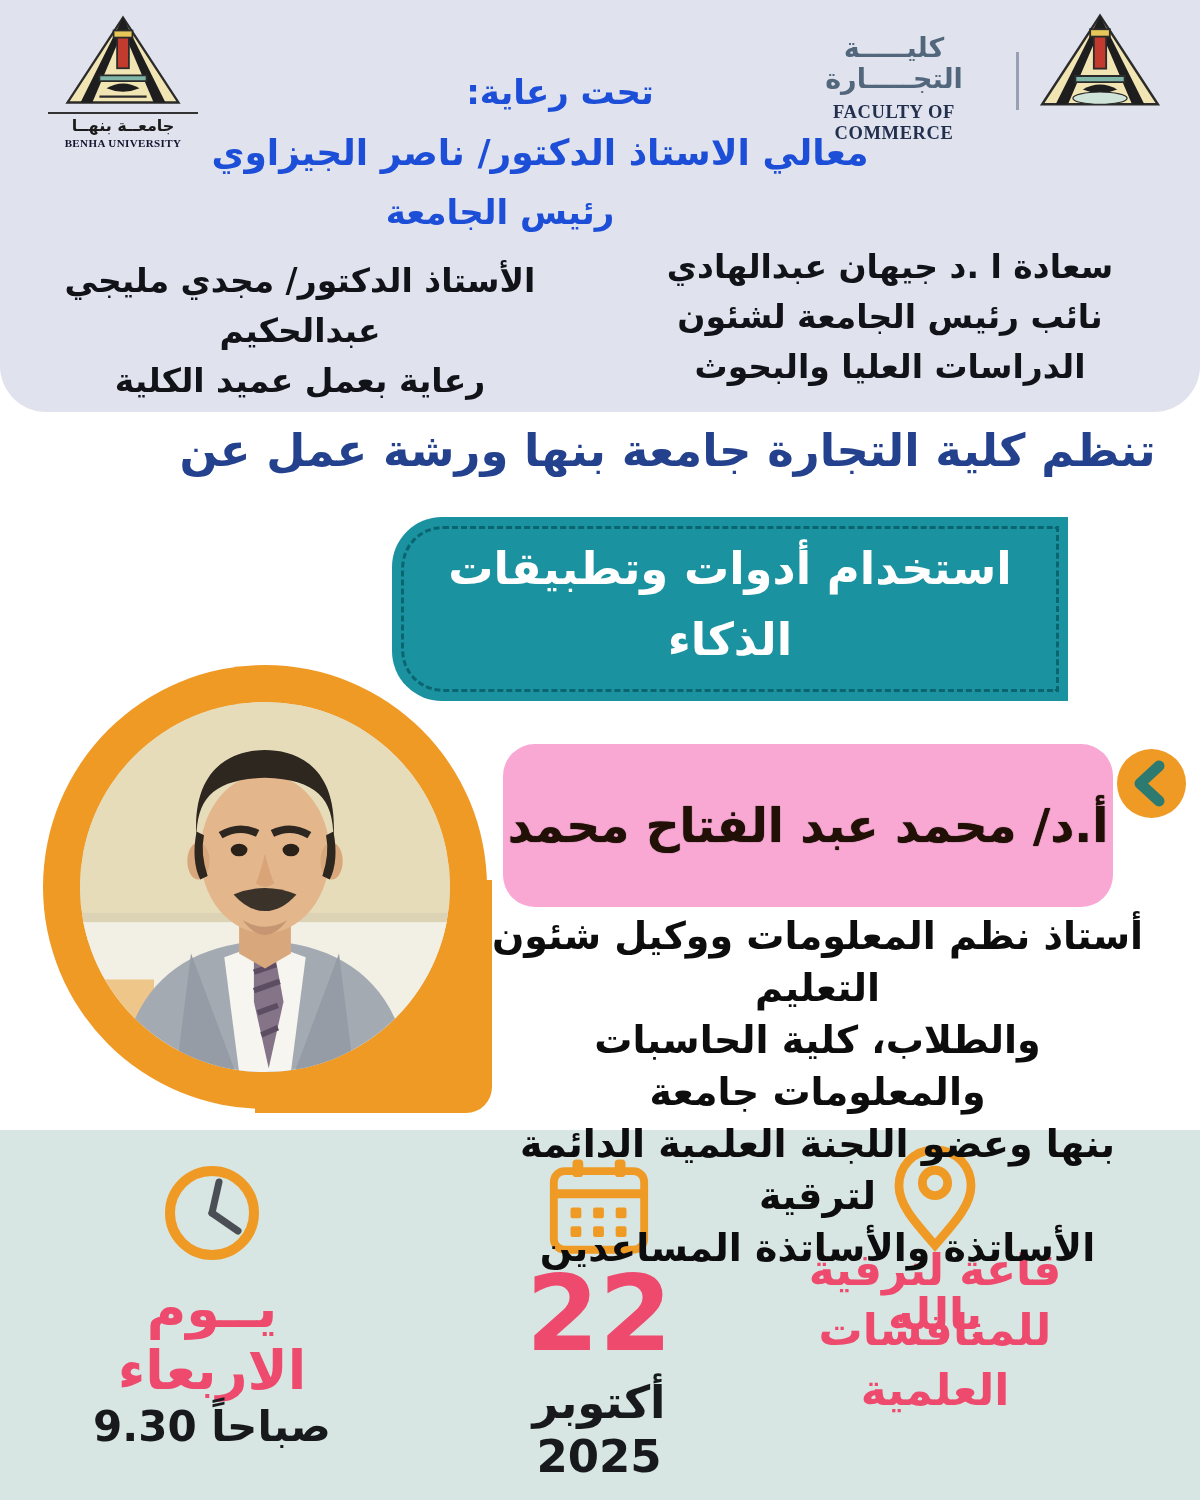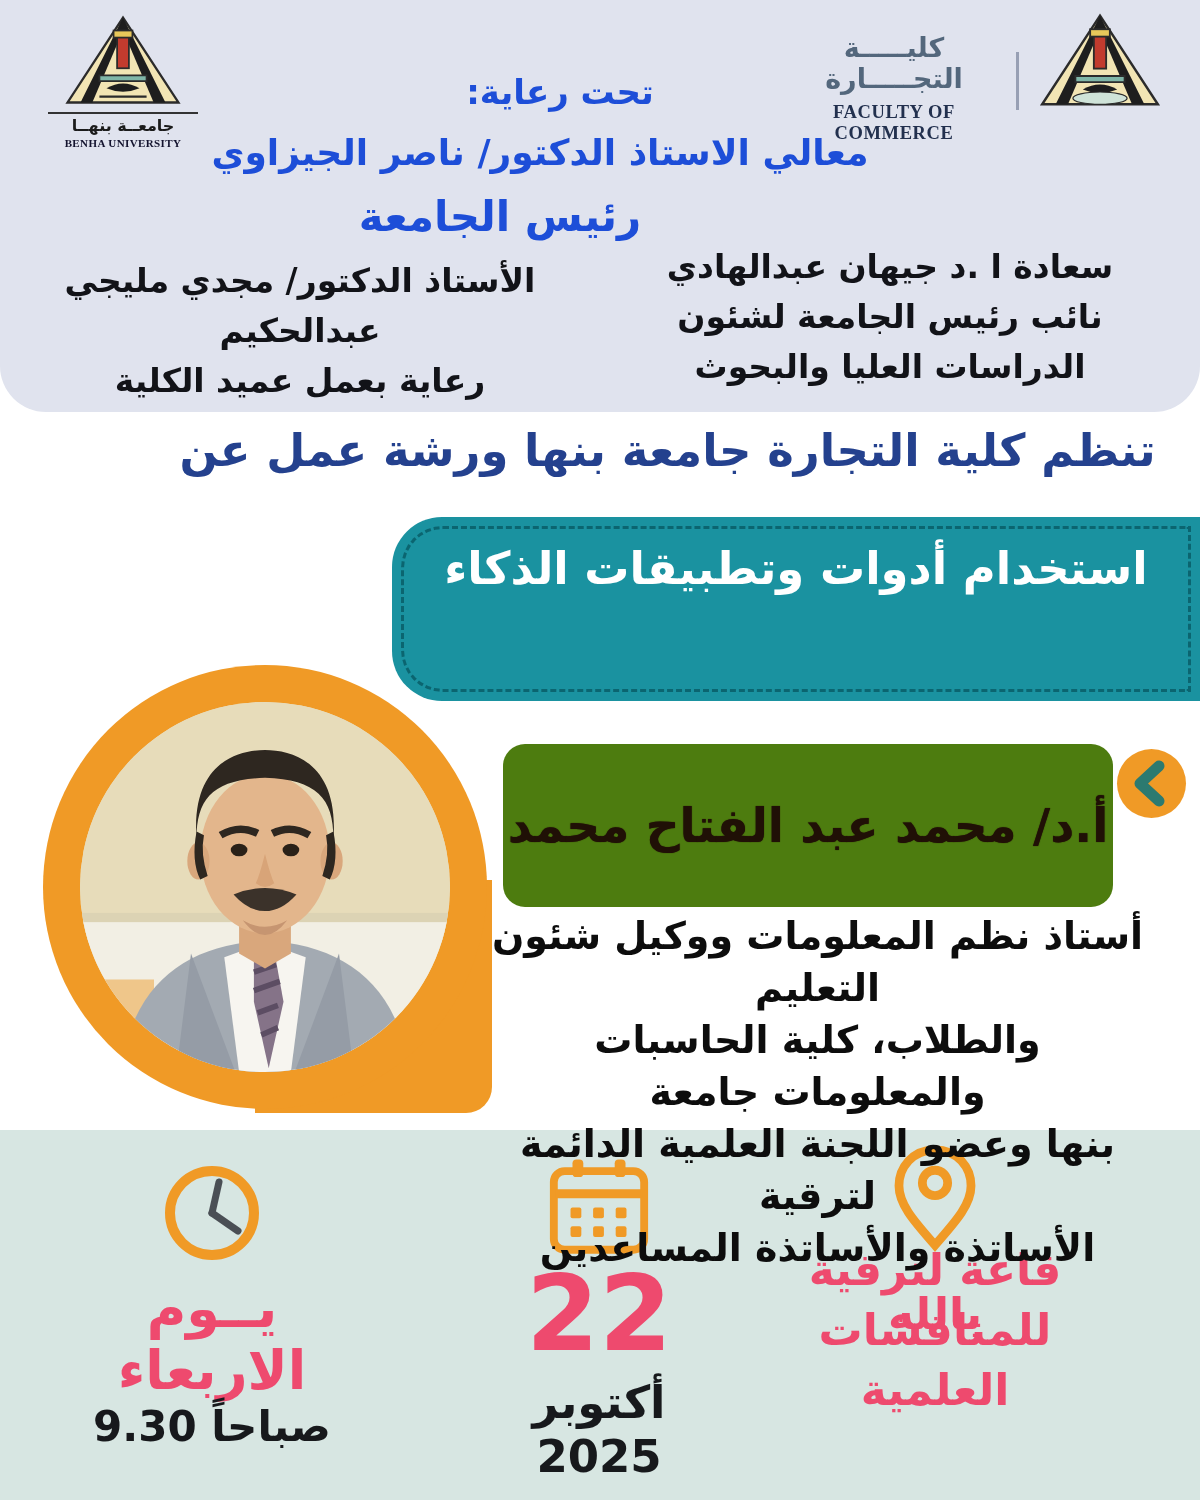--- a/index.html
+++ b/index.html
@@ -16,29 +16,29 @@
   .logo-ar{display:block;font-size:16px;font-weight:bold;color:#1b1b1b;border-top:2px solid #333;padding-top:2px;margin-top:2px;}
   .logo-en{display:block;font-family:Liberation Serif, serif;font-size:11px;font-weight:bold;color:#13132e;letter-spacing:.4px;margin-top:2px;}
   .commerce-ar{display:block;font-size:27px;font-weight:bold;color:#53677c;}
   .commerce-en{display:block;font-family:"Liberation Serif",serif;font-size:18.5px;font-weight:bold;color:#22304e;letter-spacing:.6px;margin-top:8px;}
   .divider{width:3px;background:#98a0b4;}
   .patron{font-weight:800;color:#1d4ed8;}
   .col3 div{font-size:33px;font-weight:800;color:#121318;line-height:50px;}
   
   .headline{font-size:45px;font-weight:800;color:#24418E;}
   
-  .banner{left:392px;top:517px;width:808px;height:184px;background:#1A92A0;border-radius:50px 0 0 50px;z-index:5;}
+  .banner{left:392px;top:517px;width:676px;height:184px;background:#1A92A0;border-radius:50px 0 0 50px;z-index:5;}
   .banner-inner{position:absolute;left:9px;top:9px;right:9px;bottom:9px;border:3px dashed #0B6570;border-radius:42px 0 0 42px;}
   .banner-text{position:absolute;left:0;right:0;top:16px;text-align:center;color:#ffffff;font-size:45px;font-weight:800;line-height:71px;}
   
   .bubble-rect{left:255px;top:880px;width:237px;height:233px;background:#F09A26;border-radius:0 0 26px 0;z-index:3;}
   .bubble-ring{left:43px;top:665px;width:444px;height:444px;background:#F09A26;border-radius:50%;z-index:3;}
   .photo-circle{left:80px;top:702px;width:370px;height:370px;border-radius:50%;overflow:hidden;z-index:4;background:#e9dfc4;}
   
-  .name-badge{left:503px;top:744px;width:610px;height:163px;background:#4d7c0f;border-radius:22px;z-index:6;}
+  .name-badge{left:503px;top:744px;width:610px;height:163px;background:#f9a8d4;border-radius:32px;z-index:6;}
   .name-badge span{display:block;width:100%;line-height:163px;text-align:center;font-size:47px;font-weight:800;color:#201006;text-shadow:0 0 1px #201006;}
   .chevron-circle{left:1117px;top:749px;width:69px;height:69px;background:#F09A26;border-radius:50%;z-index:6;}
   .bio{left:490px;top:910px;width:655px;z-index:2;}
   .bio div{font-size:38px;font-weight:800;color:#0d0d0d;line-height:52px;text-align:center;}
   
   .footer{left:0;top:1130px;width:1200px;height:370px;background:#D7E6E2;padding-left:37px;}
   .pink{color:#EE4A6E;}
   .f-day{font-size:54px;font-weight:800;line-height:1;}
   .f-time{font-size:42px;font-weight:800;color:#17191c;}
   .f-22{font-size:105px;font-weight:800;line-height:1;}
@@ -80,21 +80,21 @@
       </svg>
     </div>
     <div class="abs divider" style="left:1016px;top:52px;height:58px;"></div>
     <div class="abs ctr" style="left:780px;top:32px;width:228px;">
       <span class="commerce-ar">كليـــــة التجـــــارة</span>
       <span class="commerce-en" dir="ltr">FACULTY OF COMMERCE</span>
     </div>
 
     <div class="abs ctr patron" style="left:160px;top:72px;width:800px;font-size:34px;">تحت رعاية:</div>
     <div class="abs ctr patron" style="left:110px;top:132px;width:860px;font-size:36px;">معالي الاستاذ الدكتور/ ناصر الجيزاوي</div>
-    <div class="abs ctr patron" style="left:160px;top:192px;width:680px;font-size:42px;">رئيس الجامعة</div>
+    <div class="abs ctr patron" style="left:160px;top:192px;width:680px;font-size:34px;">رئيس الجامعة</div>
 
     <div class="abs ctr col3" style="left:640px;top:242px;width:500px;">
       <div>سعادة ا .د جيهان عبدالهادي</div>
       <div>نائب رئيس الجامعة لشئون</div>
       <div>الدراسات العليا والبحوث</div>
     </div>
 
     <div class="abs ctr col3" style="left:60px;top:256px;width:480px;">
       <div>الأستاذ الدكتور/ مجدي مليجي</div>
       <div>عبدالحكيم</div>

